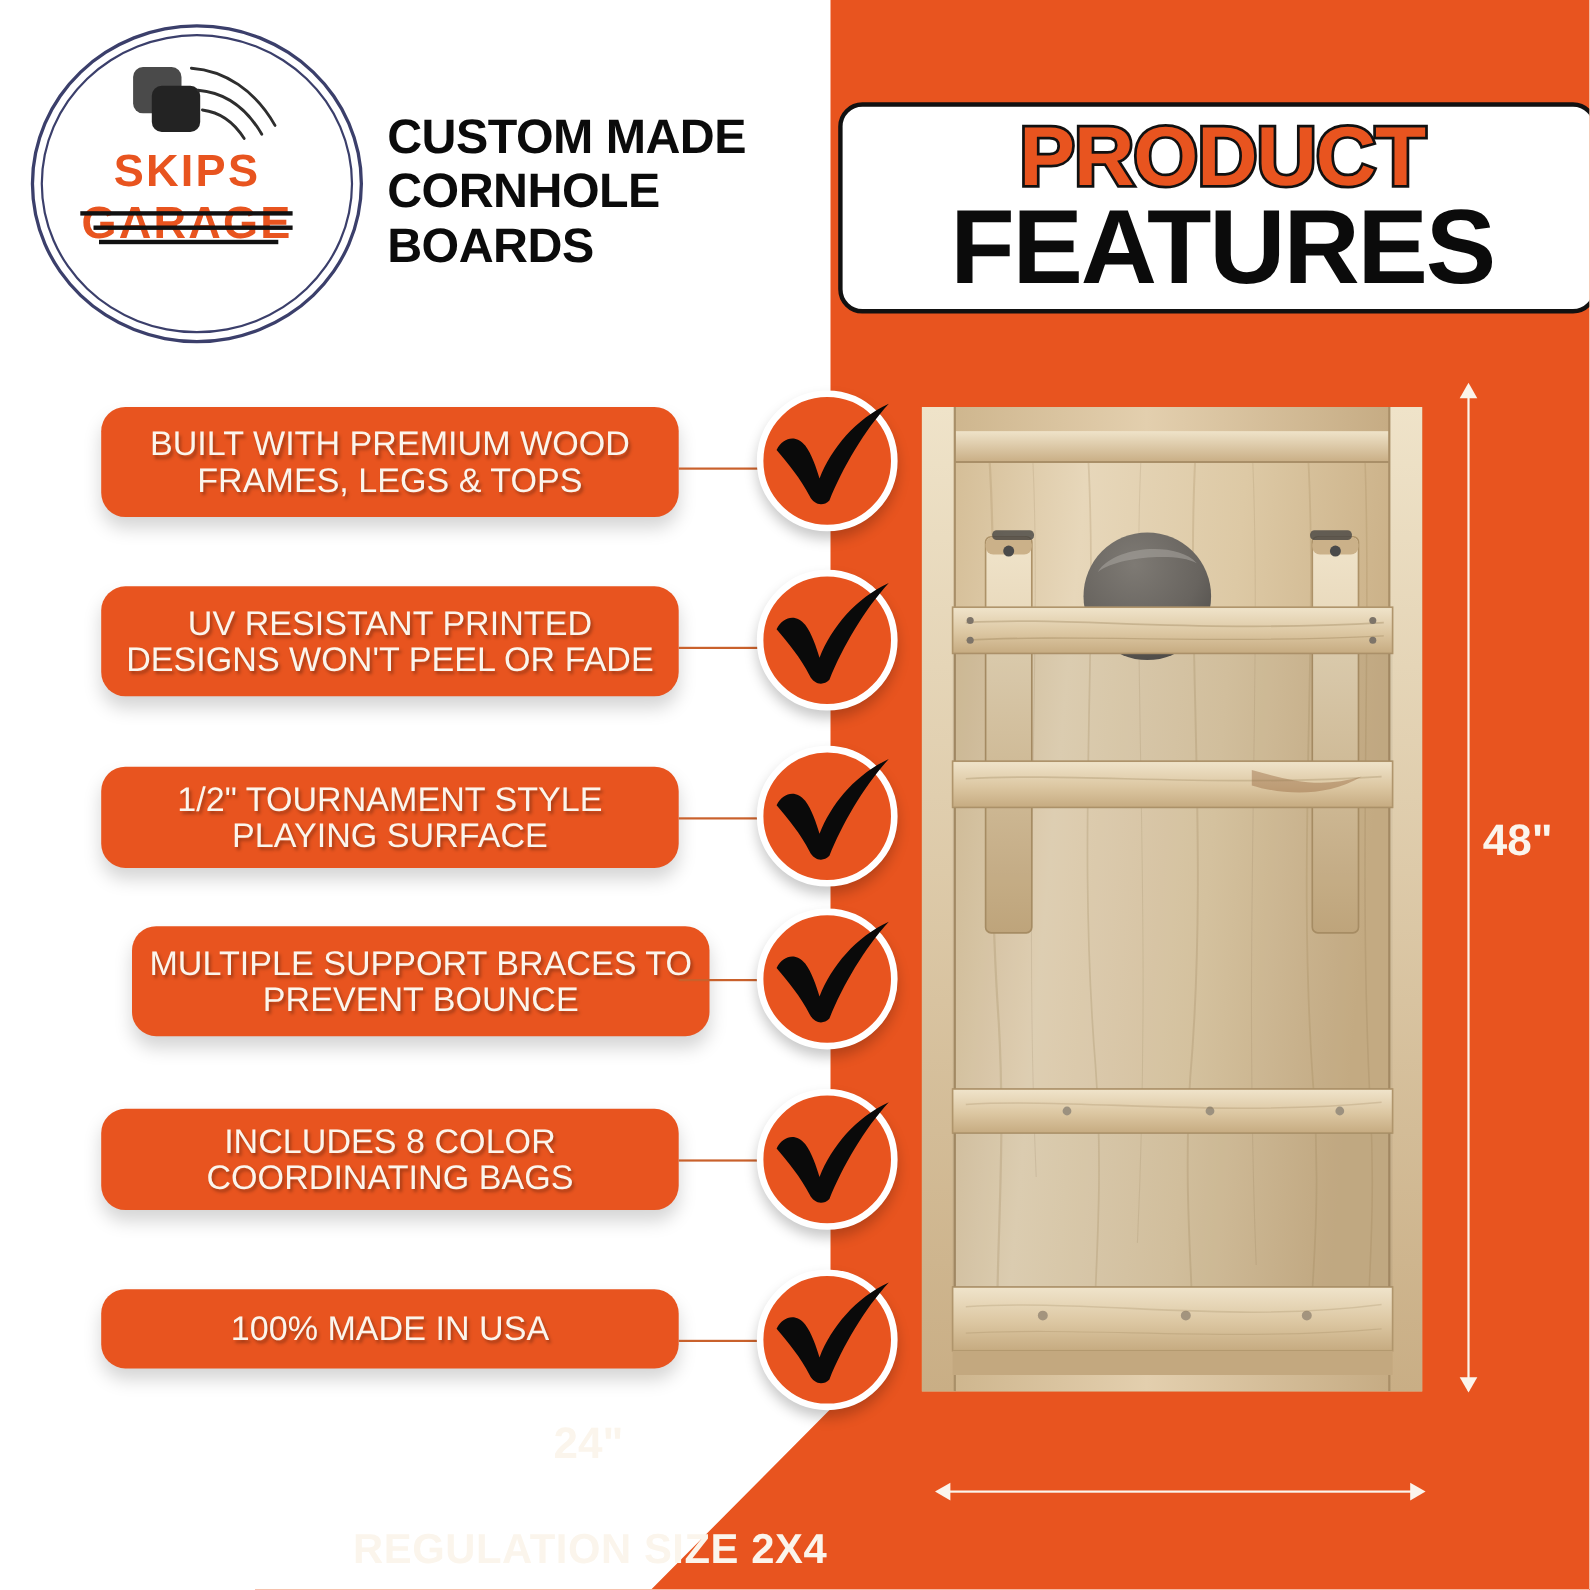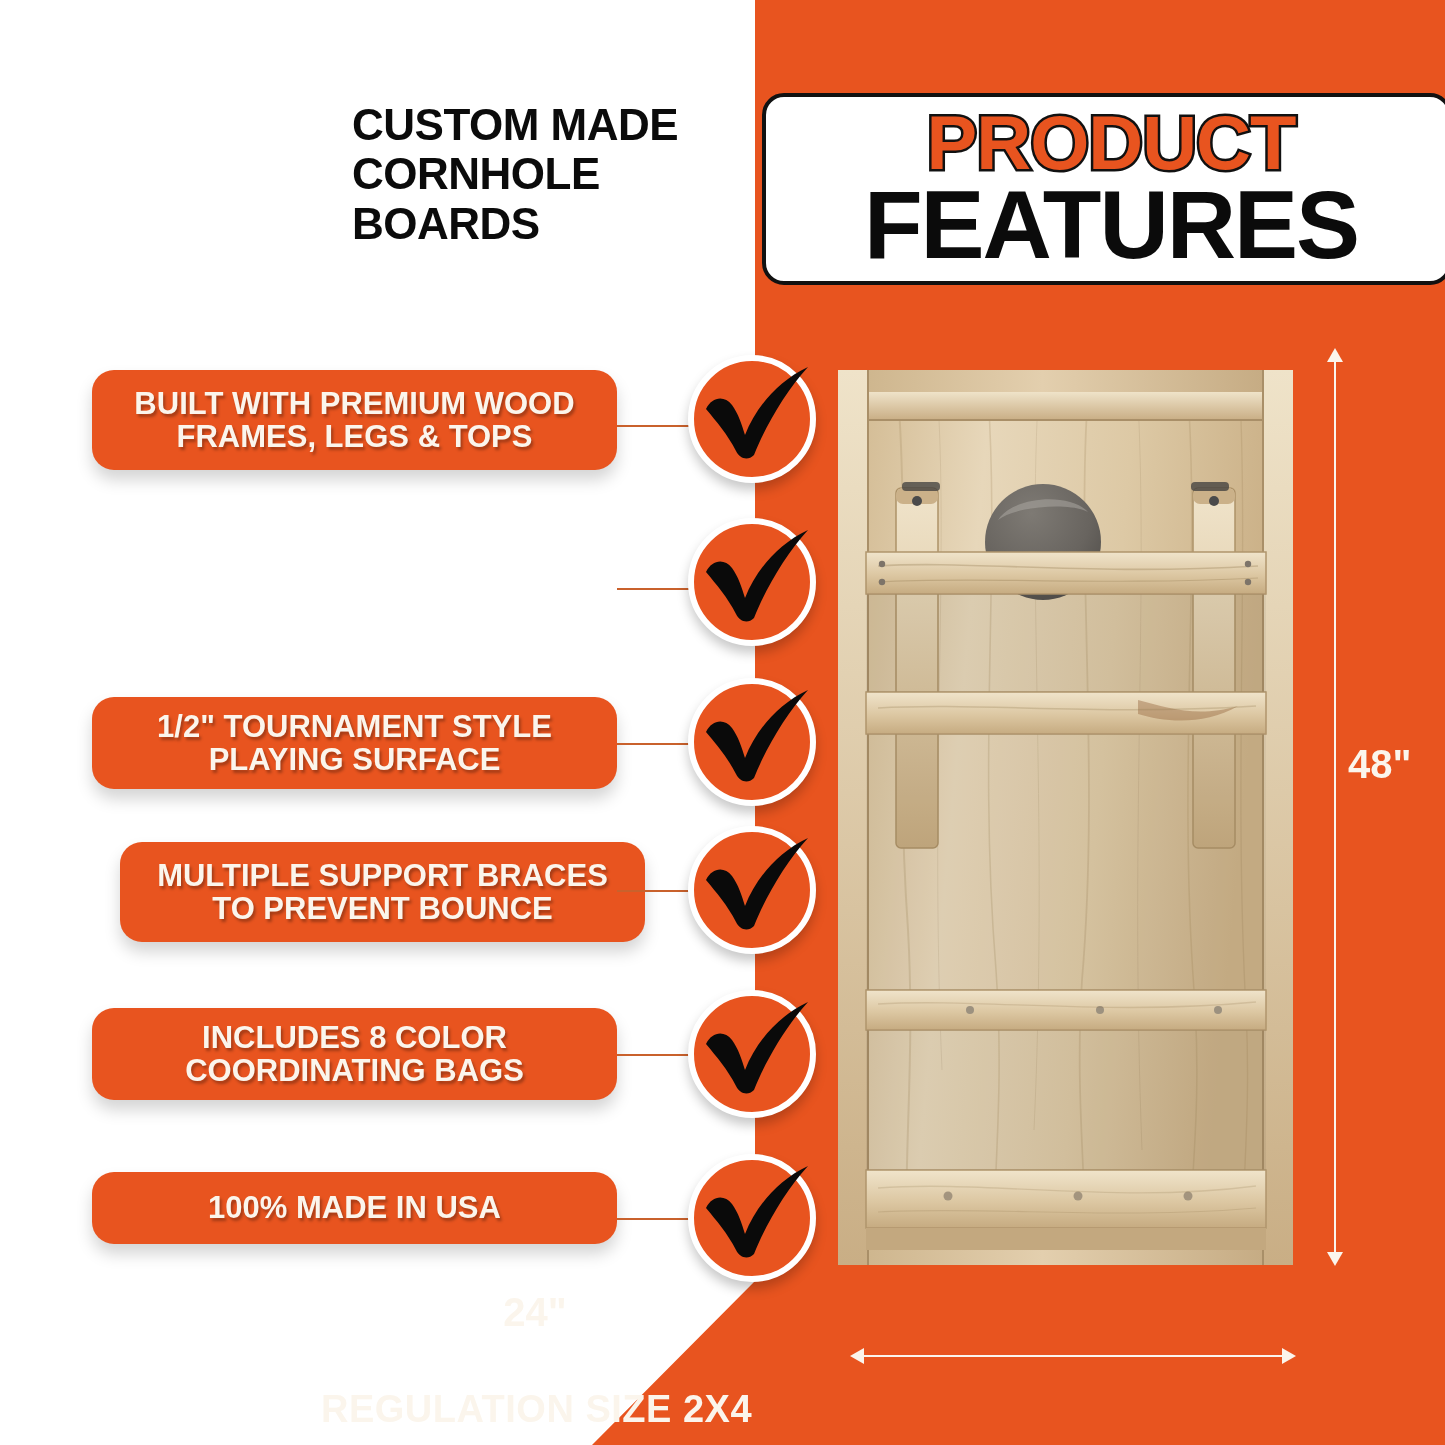--- a/index.html
+++ b/index.html
@@ -72,21 +72,21 @@
     background:#E8541F;
     border-radius:22px;
     box-shadow:0 10px 16px rgba(0,0,0,0.17);
     display:flex;align-items:center;justify-content:center;
     text-align:center;
     box-sizing:border-box;
     padding:4px 14px;
   }
   .pill span{
     color:#FBF5EC;
-    font-size:31px;line-height:1.07;font-weight:bold;letter-spacing:0px;
+    font-size:31px;line-height:1.07;font-weight:normal;letter-spacing:0px;
     text-shadow:2px 3px 3px rgba(0,0,0,0.30);
     font-family:"Liberation Sans", sans-serif;
     display:block;
   }
   .connector{
     position:absolute;height:2px;background:#C9612C;left:617px;width:80px;
   }
   .checkwrap{
     position:absolute;left:688px;width:128px;height:128px;
   }
@@ -134,39 +134,57 @@
     font-family:"Liberation Sans", sans-serif;
   }
 </style>
 </head>
 <body>
 
 <div id="stage">
 
   <div class="bg-orange"></div>
 
+  <div class="logo">
+    <div class="ring-outer"></div>
+    <div class="ring-inner"></div>
+    <div class="sq1"></div>
+    <div class="sq2"></div>
+    <svg class="swoosh" viewBox="0 0 85 72">
+      <path d="M4 6 C34 8, 62 26, 80 58" stroke="#2e2e2e" stroke-width="2.6" fill="none" stroke-linecap="round"></path>
+      <path d="M10 26 C34 28, 54 42, 68 66" stroke="#2e2e2e" stroke-width="2.6" fill="none" stroke-linecap="round"></path>
+      <path d="M14 44 C30 46, 42 54, 52 70" stroke="#2e2e2e" stroke-width="2.6" fill="none" stroke-linecap="round"></path>
+    </svg>
+    <div class="brand">SKIPS GARAGE</div>
+    <div class="bar b1"></div>
+    <div class="bar b2"></div>
+    <div class="bar b3"></div>
+  </div>
 
   <div class="headline">CUSTOM MADE CORNHOLE BOARDS</div>
 
   <div class="banner">
     <div class="l1">PRODUCT</div>
     <div class="l2">FEATURES</div>
   </div>
 
   <div class="pill" style="top:370px;height:100px;">
     <span>BUILT WITH PREMIUM WOOD FRAMES, LEGS &amp; TOPS</span>
   </div>
   <div class="connector" style="top:425px;"></div>
   <div class="checkwrap" style="top:355px;">
     <div class="checkcircle"></div>
     <svg class="checkmark" viewBox="0 0 132 132">
       <path d="M16 60 C22 48, 34 46, 42 56 C48 64, 52 76, 55 86 C66 58, 88 32, 118 18 C96 42, 76 76, 64 106 C58 112, 50 110, 46 102 C38 86, 26 72, 16 60 Z" fill="#0a0a0a"></path>
     </svg>
   </div>
 
+  <div class="pill" style="top:533px;height:100px;">
+    <span>UV RESISTANT PRINTED DESIGNS WON'T PEEL OR FADE</span>
+  </div>
   <div class="connector" style="top:588px;"></div>
   <div class="checkwrap" style="top:518px;">
     <div class="checkcircle"></div>
     <svg class="checkmark" viewBox="0 0 132 132">
       <path d="M16 60 C22 48, 34 46, 42 56 C48 64, 52 76, 55 86 C66 58, 88 32, 118 18 C96 42, 76 76, 64 106 C58 112, 50 110, 46 102 C38 86, 26 72, 16 60 Z" fill="#0a0a0a"></path>
     </svg>
   </div>
 
   <div class="pill" style="top:697px;height:92px;">
     <span>1/2" TOURNAMENT STYLE PLAYING SURFACE</span>

